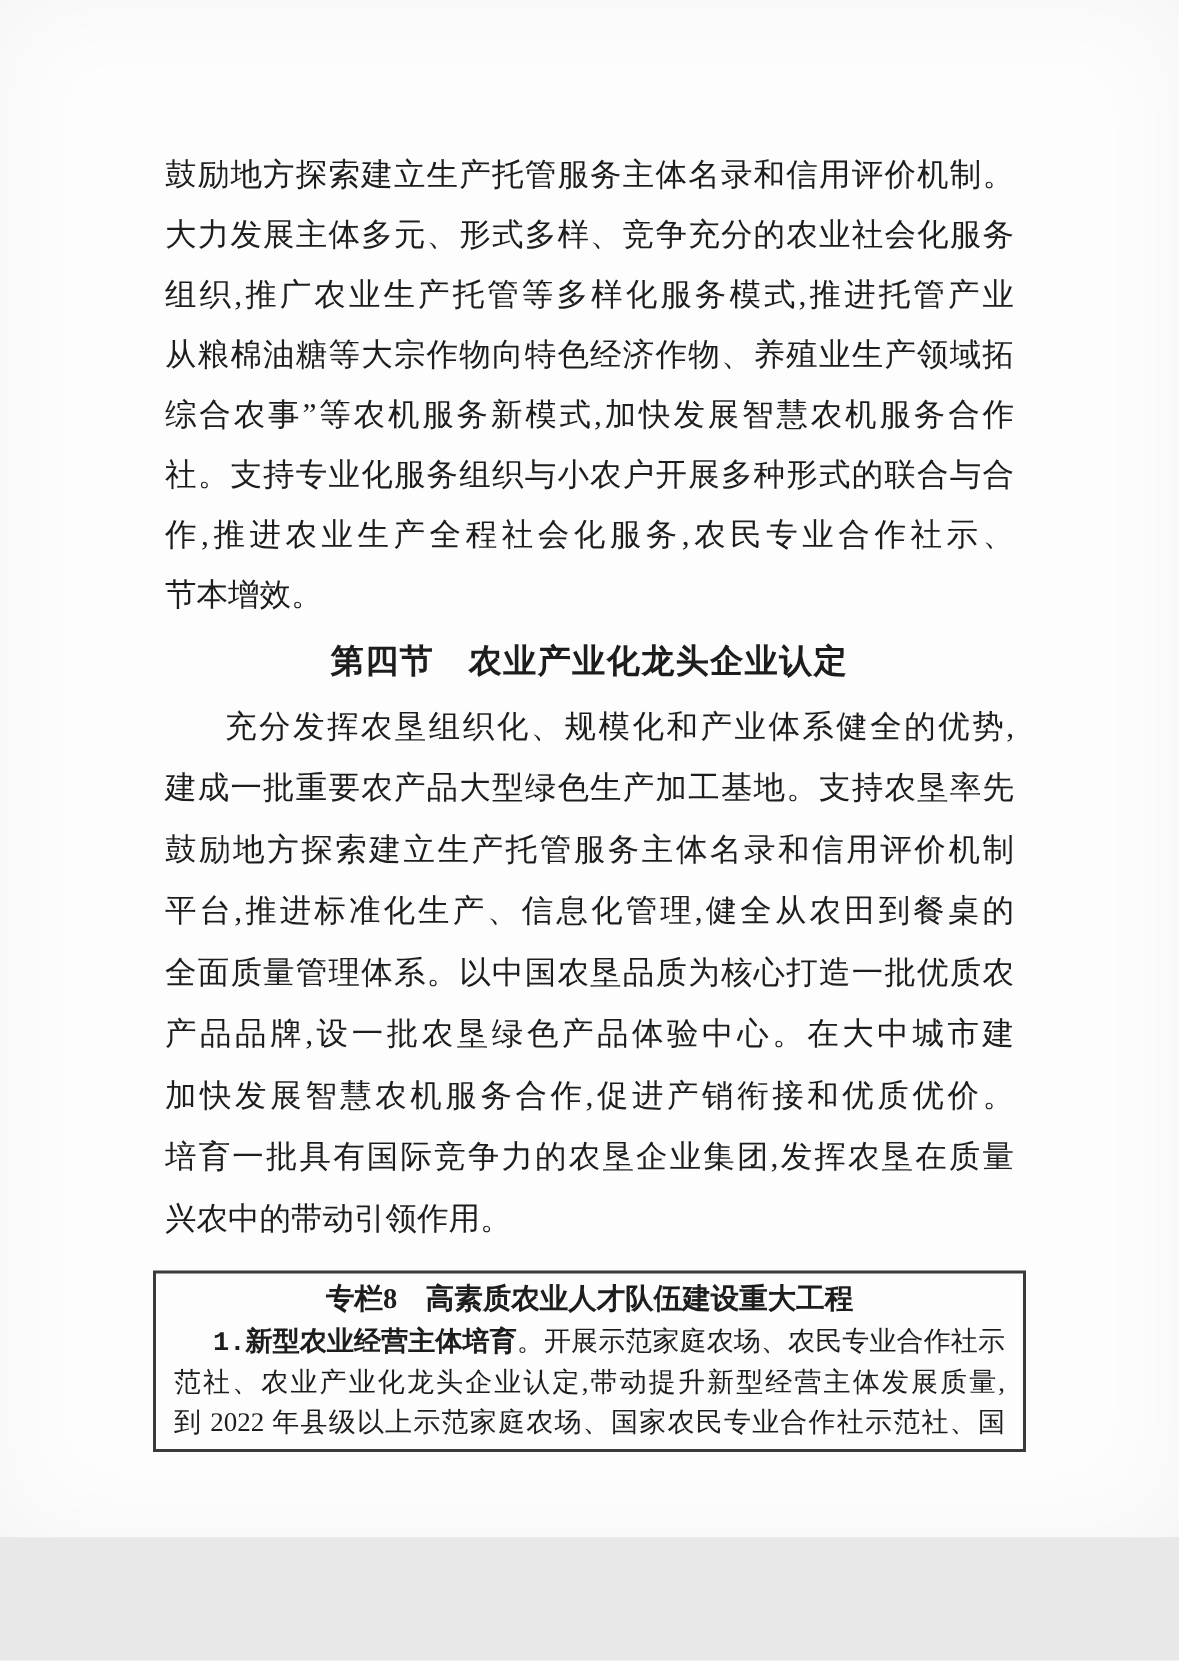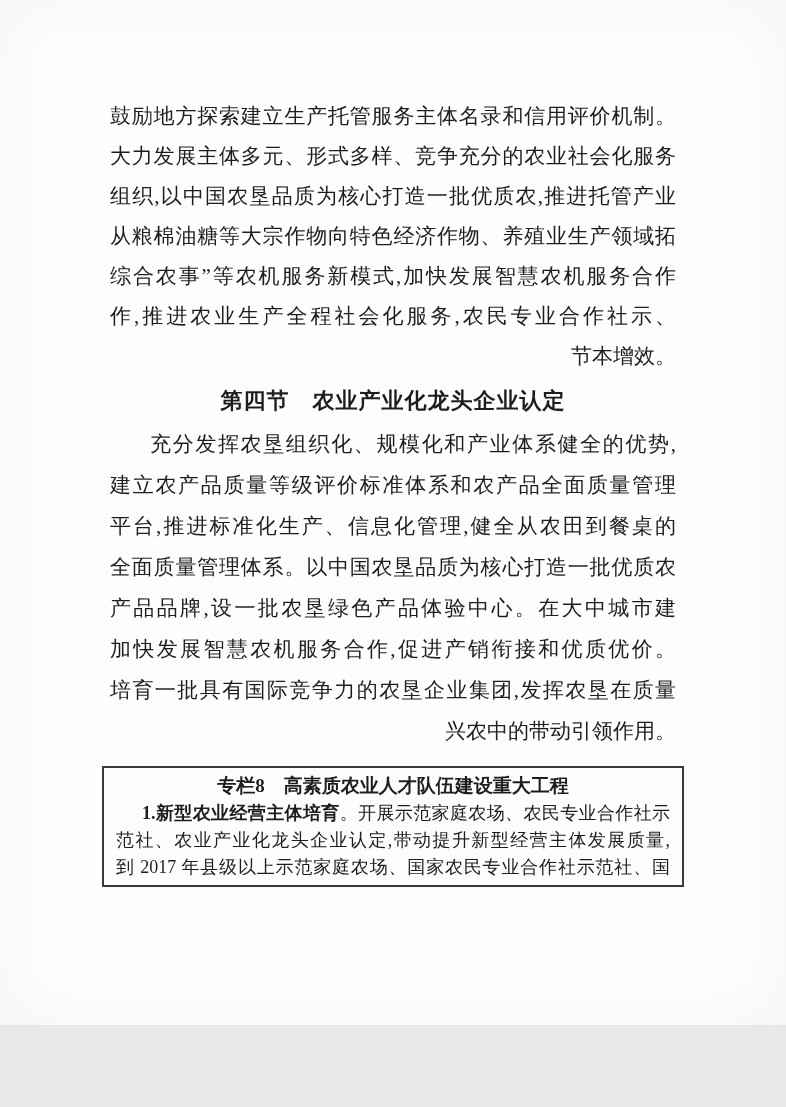--- a/index.html
+++ b/index.html
@@ -12,21 +12,20 @@
     color:#1d1d1d;
     box-shadow:inset 0 0 70px rgba(0,0,0,0.035);
     overflow:hidden;
   }
   .content{position:absolute;left:110px;top:96px;width:566px;}
   .line{
     height:40px;line-height:40px;
     font-size:21px;
     white-space:normal;
     overflow:visible;
-    text-align:right;
   }
   .jl{text-align:justify;text-align-last:justify;}
   .p2 .line{height:41px;line-height:41px;}
   .ind2{text-indent:40px;}
   .heading{
     height:46px;line-height:46px;
     margin:2px 0 0 0;
     font-size:22px;font-weight:700;
     text-align:center;
     letter-spacing:1px;
@@ -39,60 +38,62 @@
   .box-title{
     height:28px;line-height:28px;
     font-size:19px;font-weight:700;
     text-align:center;
   }
   .bline{
     height:27px;line-height:27px;
     font-size:18px;
   }
   .ind1{text-indent:26px;}
-  .bold{font-weight:700;}
+  .bold{font-weight:700;font-family:Liberation Mono, monospace;}
   .page-number{
     position:absolute;left:116px;top:1030px;
     height:24px;line-height:24px;
     font-size:21px;letter-spacing:2px;
     color:#000000;
   }
 </style>
 </head>
 <body>
 
 <div class="page">
   <div class="content">
 
     <div class="para p1">
       <div class="line jl">鼓励地方探索建立生产托管服务主体名录和信用评价机制。</div>
       <div class="line jl">大力发展主体多元、形式多样、竞争充分的农业社会化服务</div>
-      <div class="line jl">组织,以中国农垦品质为核心打造一批优质农,推进托管产业</div>
+      <div class="line jl">组织,推广农业生产托管等多样化服务模式,推进托管产业</div>
       <div class="line jl">从粮棉油糖等大宗作物向特色经济作物、养殖业生产领域拓</div>
       <div class="line jl">综合农事”等农机服务新模式,加快发展智慧农机服务合作</div>
+      <div class="line jl">社。支持专业化服务组织与小农户开展多种形式的联合与合</div>
       <div class="line jl">作,推进农业生产全程社会化服务,农民专业合作社示、</div>
       <div class="line">节本增效。</div>
     </div>
 
     <div class="heading">第四节　农业产业化龙头企业认定</div>
 
     <div class="para p2">
       <div class="line jl ind2">充分发挥农垦组织化、规模化和产业体系健全的优势,</div>
-      <div class="line jl">建立农产品质量等级评价标准体系和农产品全面质量管理</div>
+      <div class="line jl">建成一批重要农产品大型绿色生产加工基地。支持农垦率先</div>
+      <div class="line jl">鼓励地方探索建立生产托管服务主体名录和信用评价机制</div>
       <div class="line jl">平台,推进标准化生产、信息化管理,健全从农田到餐桌的</div>
       <div class="line jl">全面质量管理体系。以中国农垦品质为核心打造一批优质农</div>
       <div class="line jl">产品品牌,设一批农垦绿色产品体验中心。在大中城市建</div>
       <div class="line jl">加快发展智慧农机服务合作,促进产销衔接和优质优价。</div>
       <div class="line jl">培育一批具有国际竞争力的农垦企业集团,发挥农垦在质量</div>
       <div class="line">兴农中的带动引领作用。</div>
     </div>
 
     <div class="box">
       <div class="box-title">专栏8　高素质农业人才队伍建设重大工程</div>
       <div class="bline jl ind1"><span class="bold">1.新型农业经营主体培育</span><span>。开展示范家庭农场、农民专业合作社示</span></div>
       <div class="bline jl">范社、农业产业化龙头企业认定,带动提升新型经营主体发展质量,</div>
-      <div class="bline jl">到 2017 年县级以上示范家庭农场、国家农民专业合作社示范社、国</div>
+      <div class="bline jl">到 2022 年县级以上示范家庭农场、国家农民专业合作社示范社、国</div>
     </div>
 
   </div>
 
   <div class="page-number">— 36 —</div>
 </div>
 
 </body></html>

